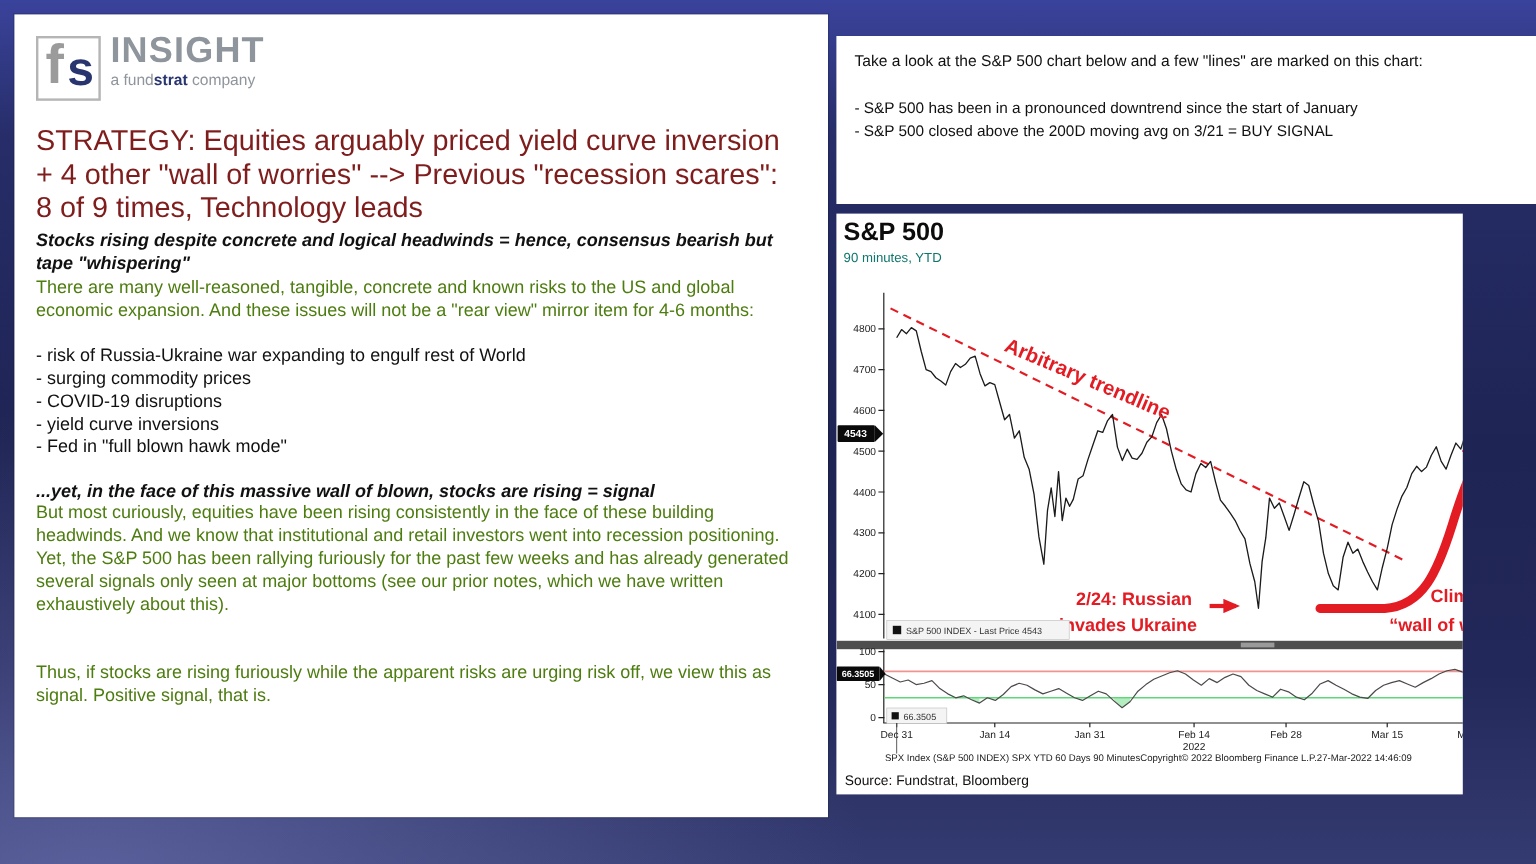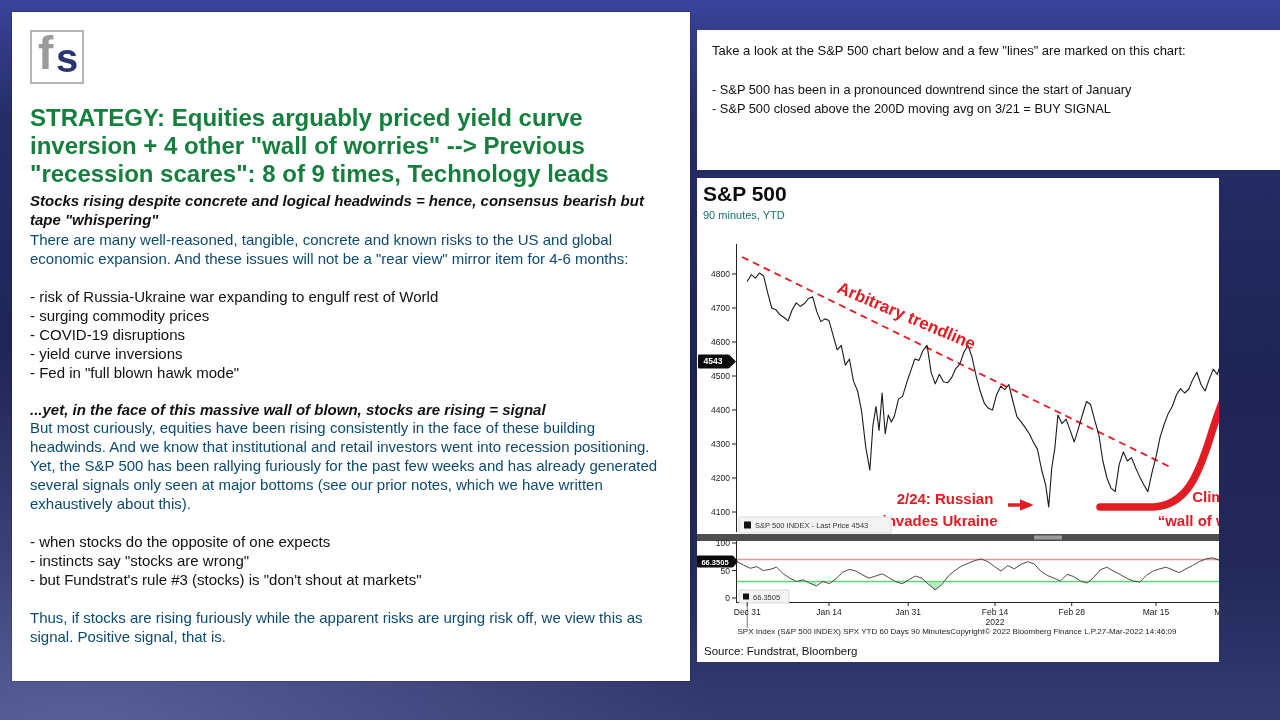--- a/index.html
+++ b/index.html
@@ -15,23 +15,23 @@
   #left-card{left:12px;top:12px;width:678px;height:669px;box-shadow:0 0 0 1px rgba(0,0,0,.15);}
   .left-inner{padding:16px 22px 0 18px;}
   .logo-row{display:flex;align-items:flex-start;height:62px;margin-bottom:14px;}
   .logo-box{width:50px;height:50px;border:2px solid #b5b5b5;position:relative;margin-top:2px;}
   .logo-f{position:absolute;left:6px;top:-6px;font-size:46px;color:#9b9b9b;font-weight:bold;}
   .logo-s{position:absolute;left:24px;top:4px;font-size:40px;color:#28356f;font-weight:bold;}
   .logo-text{margin-left:8px;}
   .logo-insight{font-size:30px;font-weight:bold;color:#8f959c;letter-spacing:1px;line-height:30px;}
   .logo-tagline{font-size:13px;color:#8f959c;margin-top:1px;}
   .logo-tagline b{color:#28356f;}
-  .headline{color:#15803d;font-size:24px;font-weight:bold;line-height:1.17;margin:0 0 4px 0;}
+  .headline{color:#7f1d1d;font-size:24px;font-weight:normal;line-height:1.17;margin:0 0 4px 0;}
   .subhead{font-size:15px;font-weight:bold;font-style:italic;line-height:1.25;color:#111;margin:0;}
-  .body-p{font-size:15px;line-height:1.27;color:#0c4a6e;margin:0;}
+  .body-p{font-size:15px;line-height:1.27;color:#4d7c0f;margin:0;}
   .gap{height:19px;}
   .plain-list div{font-size:15px;line-height:1.27;color:#111;}
   .emphasis{font-size:15px;font-weight:bold;font-style:italic;color:#111;margin:0;}
   
   #right-top-card{left:697px;top:30px;width:641px;height:140px;overflow:hidden;}
   .rt-inner{padding:13px 6px 0 15px;}
   .rt-intro{font-size:13px;color:#111;line-height:1.3;}
   .rt-bullets{margin-top:20px;}
   .rt-bullets div{font-size:12.8px;color:#111;line-height:1.5;white-space:nowrap;}
   
@@ -46,41 +46,40 @@
 </head>
 <body>
 
 <div class="card" id="left-card">
   <div class="left-inner">
     <div class="logo-row">
       <div class="logo-box">
         <span class="logo-f">f</span>
         <span class="logo-s">s</span>
       </div>
+      <div class="logo-text">
+        <div class="logo-insight">INSIGHT</div>
+        <div class="logo-tagline"><span>a fund</span><b>strat</b><span> company</span></div>
+      </div>
     </div>
     <h1 class="headline">STRATEGY: Equities arguably priced yield curve inversion + 4 other "wall of worries" --&gt; Previous "recession scares": 8 of 9 times, Technology leads</h1>
     <p class="subhead">Stocks rising despite concrete and logical headwinds = hence, consensus bearish but tape "whispering"</p>
     <p class="body-p">There are many well-reasoned, tangible, concrete and known risks to the US and global economic expansion.  And these issues will not be a "rear view" mirror item for 4-6 months:</p>
     <div class="gap"></div>
     <div class="plain-list">
         <div>- risk of Russia-Ukraine war expanding to engulf rest of World</div>
         <div>- surging commodity prices</div>
         <div>- COVID-19 disruptions</div>
         <div>- yield curve inversions</div>
         <div>- Fed in "full blown hawk mode"</div>
       </div>
     <div class="gap"></div>
     <p class="emphasis">...yet, in the face of this massive wall of blown, stocks are rising = signal</p>
     <p class="body-p">But most curiously, equities have been rising consistently in the face of these building headwinds. And we know that institutional and retail investors went into recession positioning.  Yet, the S&amp;P 500 has been rallying furiously for the past few weeks and has already generated several signals only seen at major bottoms (see our prior notes, which we have written exhaustively about this).</p>
     <div class="gap"></div>
-    <div class="plain-list">
-        <div>- when stocks do the opposite of one expects</div>
-        <div>- instincts say "stocks are wrong"</div>
-        <div>- but Fundstrat's rule #3 (stocks) is "don't shout at markets"</div>
-      </div>
     <div class="gap"></div>
     <p class="body-p">Thus, if stocks are rising furiously while the apparent risks are urging risk off, we view this as signal.  Positive signal, that is.</p>
   </div>
 </div>
 
 <div class="card" id="right-top-card">
   <div class="rt-inner">
     <div class="rt-intro">Take a look at the S&amp;P 500 chart below and a few "lines" are marked on this chart:</div>
     <div class="rt-bullets">
         <div>- S&amp;P 500 has been in a pronounced downtrend since the start of January</div>

